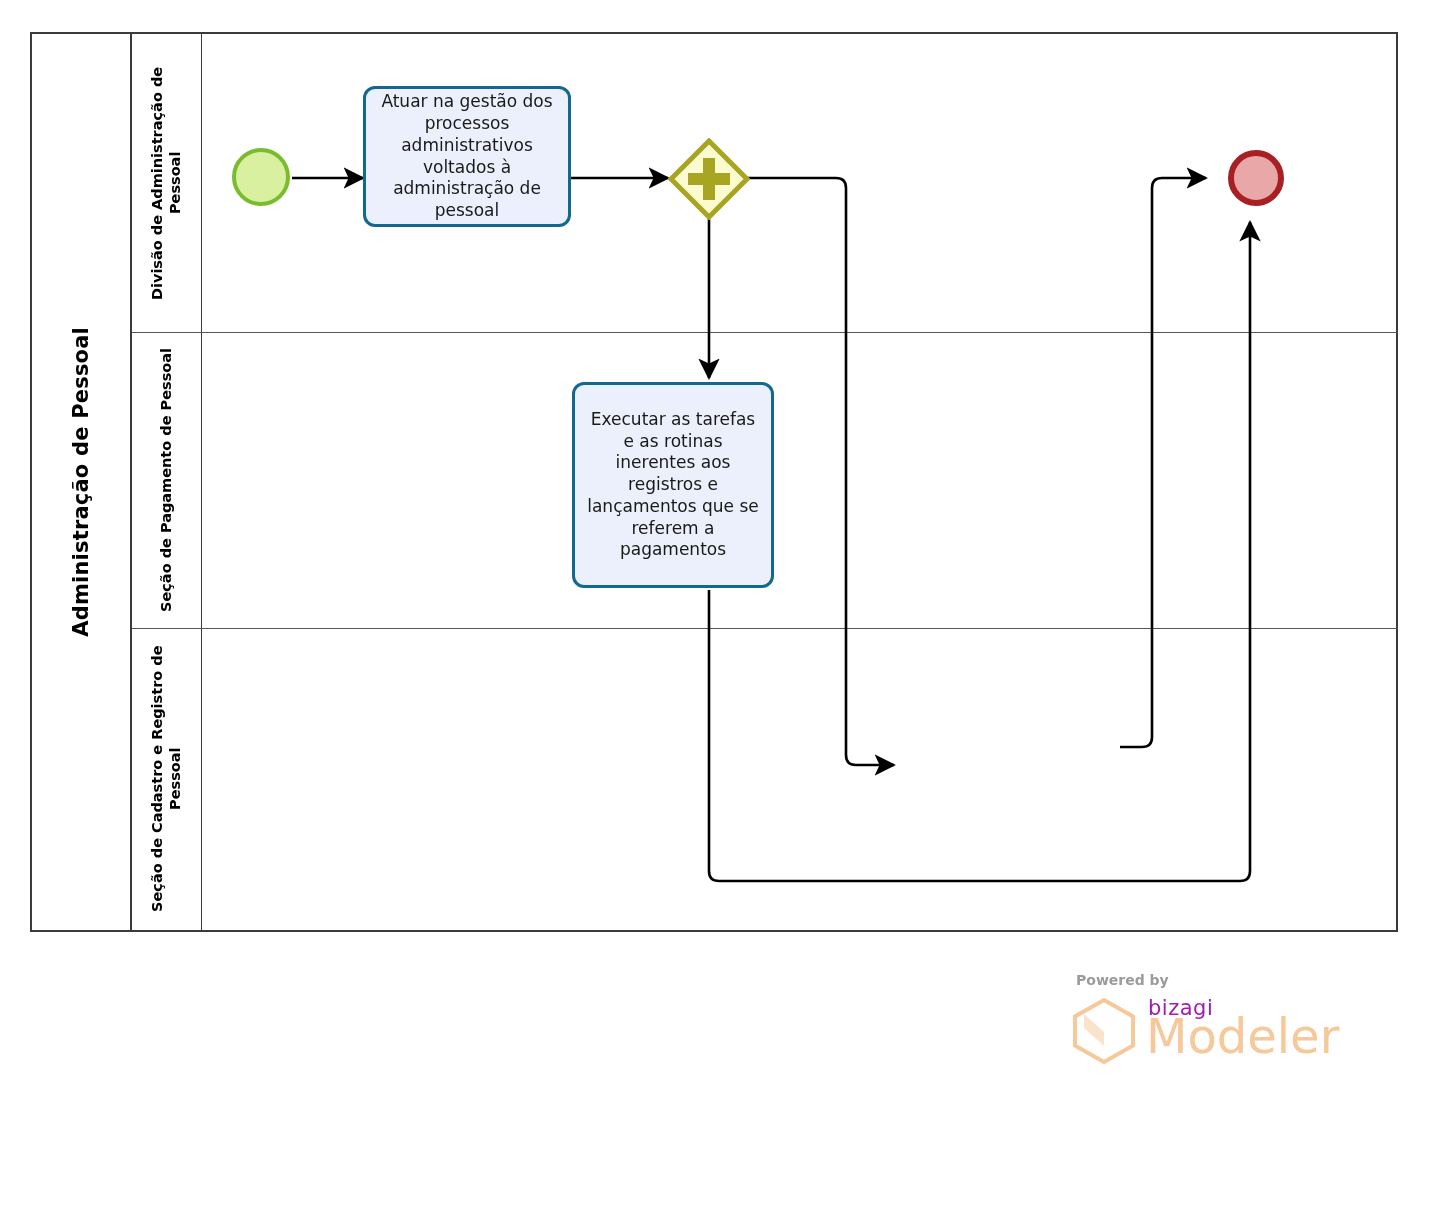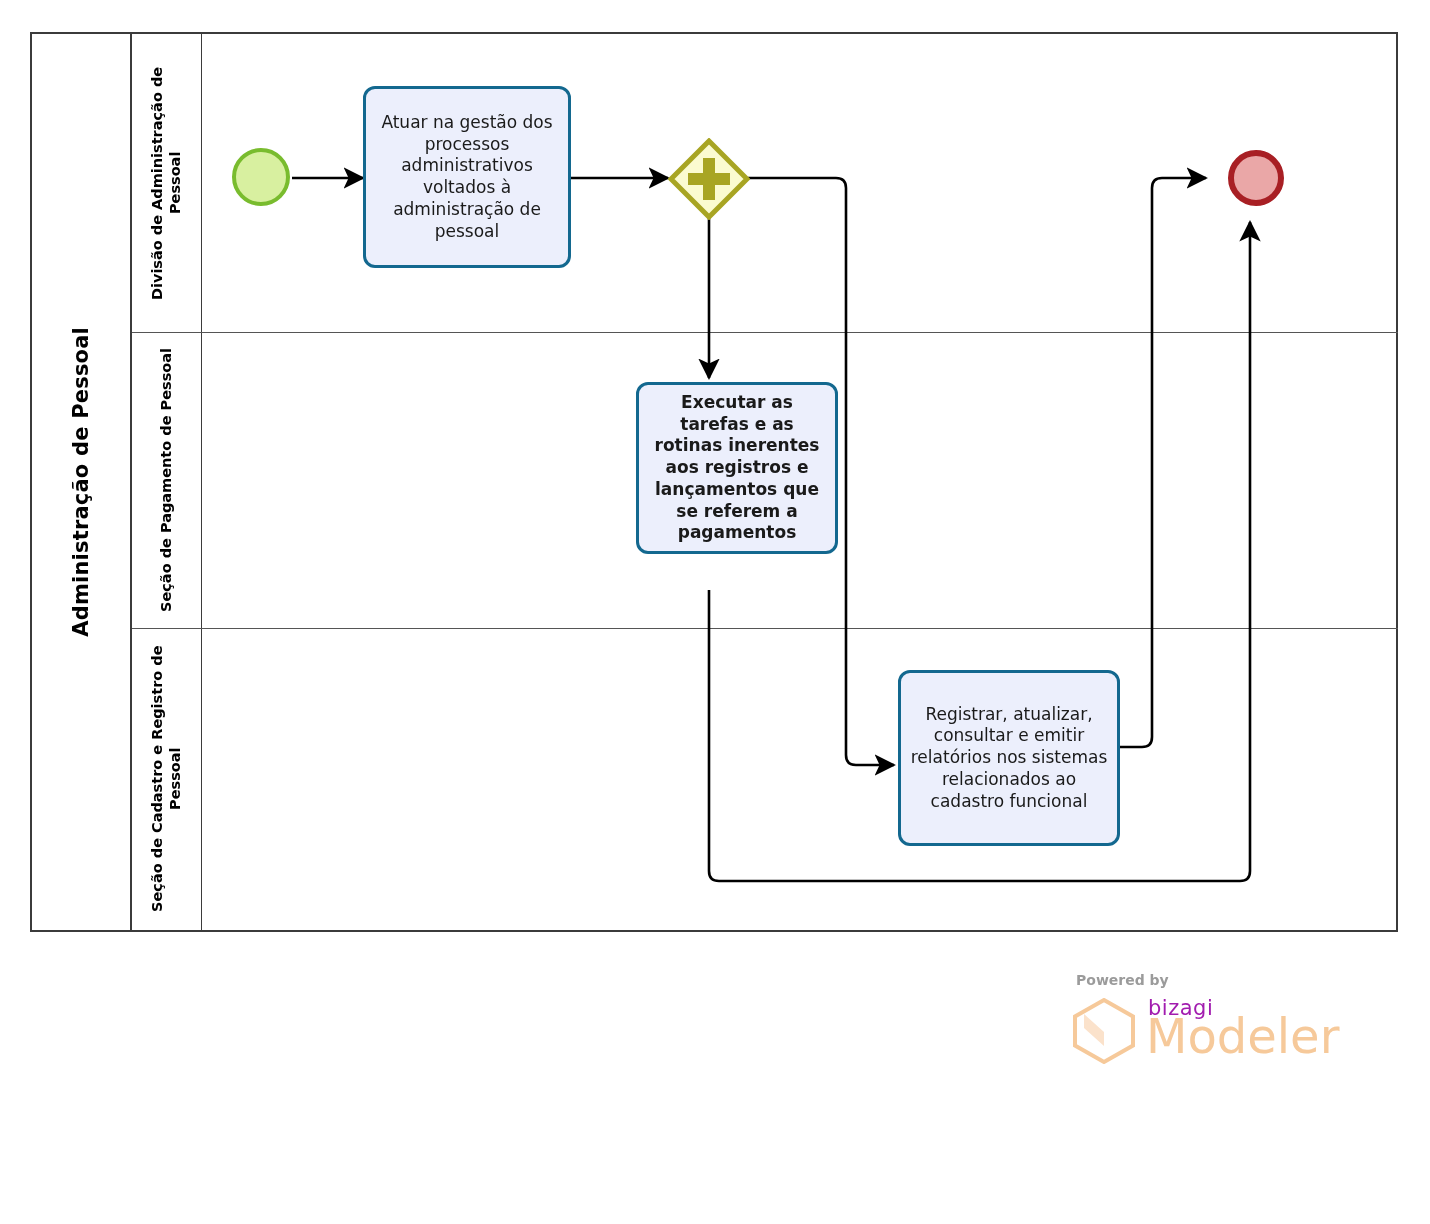--- a/index.html
+++ b/index.html
@@ -227,32 +227,31 @@
 
     <path d="M 748 178 L 836 178 Q 846 178 846 188 L 846 755 Q 846 765 856 765 L 894 765" fill="none" stroke="#000" stroke-width="2.6" marker-end="url(#arrow)"></path>
 
     <path d="M 1120 747 L 1142 747 Q 1152 747 1152 737 L 1152 188 Q 1152 178 1162 178 L 1206 178" fill="none" stroke="#000" stroke-width="2.6" marker-end="url(#arrow)"></path>
 
     <path d="M 709 590 L 709 871 Q 709 881 719 881 L 1240 881 Q 1250 881 1250 871 L 1250 222" fill="none" stroke="#000" stroke-width="2.6" marker-end="url(#arrow)"></path>
   </svg>
 
   <div class="start-event" style="left:232px; top:148px;"></div>
 
-  <div class="task" style="left:363px; top:86px; width:208px; height:182px;">Atuar na gestão dos processos administrativos voltados à administração de pessoal</div>
+  <div class="task" style="left:363px; top:86px; width:208px; height:141px;">Atuar na gestão dos processos administrativos voltados à administração de pessoal</div>
 
   <div class="gateway" style="left:668px; top:138px; width:82px; height:82px;">
     <svg width="82" height="82" viewBox="0 0 82 82" xmlns="http://www.w3.org/2000/svg">
       <polygon points="41,3 79,41 41,79 3,41" fill="#fbfbd0" stroke="#a8a523" stroke-width="5"></polygon>
       <path d="M 35 20 L 47 20 L 47 35 L 62 35 L 62 47 L 47 47 L 47 62 L 35 62 L 35 47 L 20 47 L 20 35 L 35 35 Z" fill="#a8a523"></path>
     </svg>
   </div>
 
-  <div class="task" style="left:636px; top:382px; width:202px; height:172px;font-weight:bold;">Executar as tarefas e as rotinas inerentes aos registros e lançamentos  que se referem a pagamentos</div>
-
-  <div class="task" style="left:898px; top:670px; width:222px; height:176px;">Registrar, atualizar, consultar e emitir relatórios nos sistemas relacionados ao cadastro funcional</div>
+  <div class="task" style="left:572px; top:382px; width:202px; height:206px;">Executar as tarefas e as rotinas inerentes aos registros e lançamentos  que se referem a pagamentos</div>
+
 
   <div class="end-event" style="left:1228px; top:150px;"></div>
 
   <div class="brand">
     <span class="brand-powered">Powered by</span>
     <svg class="brand-hex" viewBox="0 0 64 66" xmlns="http://www.w3.org/2000/svg">
       <polygon points="32,2 61,18.5 61,47.5 32,64 3,47.5 3,18.5" fill="none" stroke="#f6c99a" stroke-width="4"></polygon>
       <polygon points="12,16 32,34 32,48 12,30" fill="#fbe2cb"></polygon>
     </svg>
     <span class="brand-bizagi">bizagi</span>

